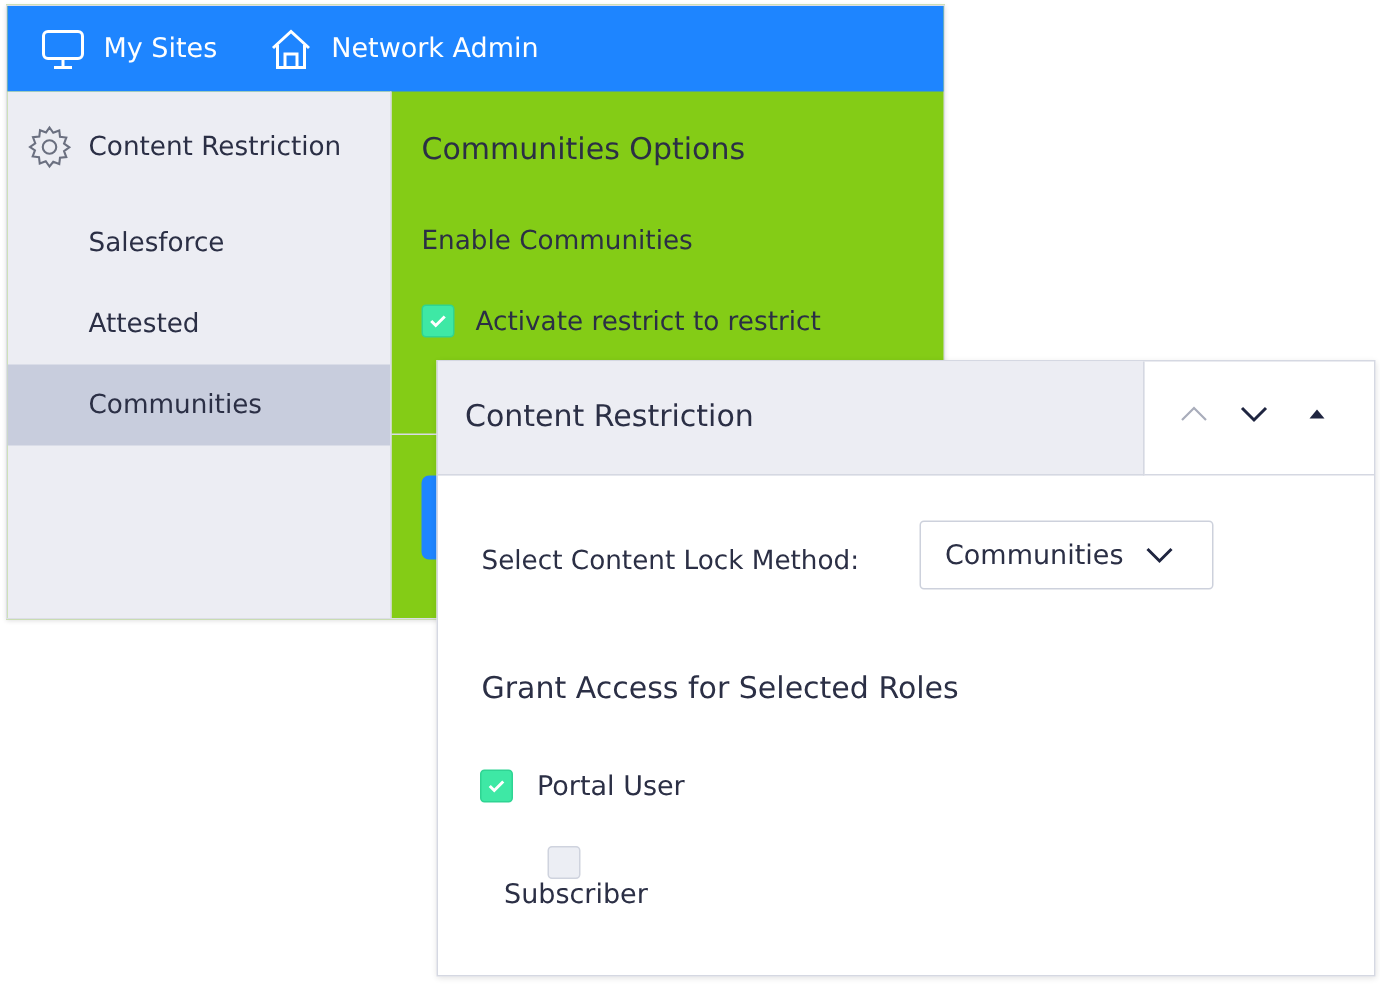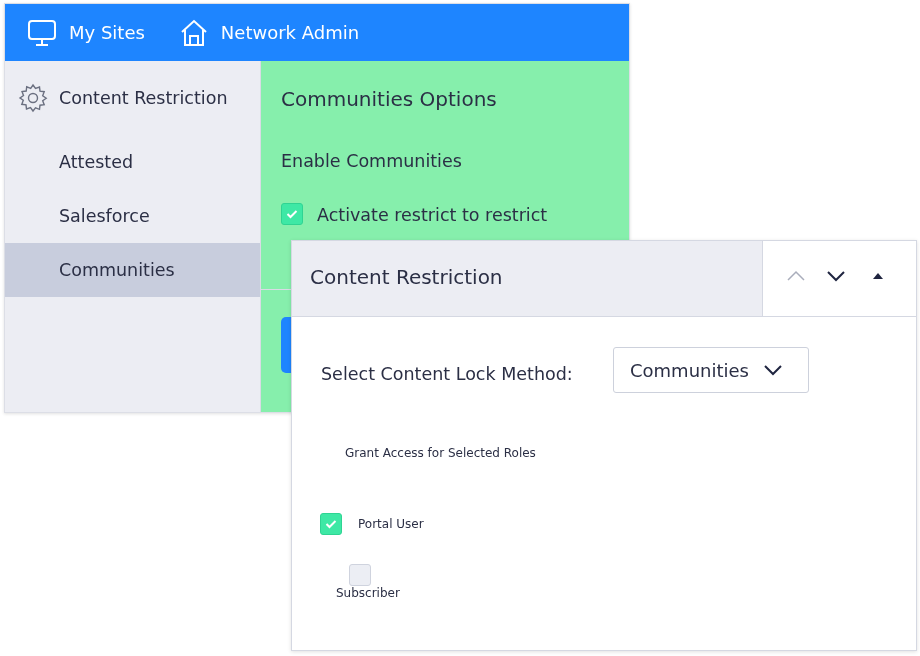--- a/index.html
+++ b/index.html
@@ -1,18 +1,18 @@
 <!DOCTYPE html>
 <html><head>
 <meta charset="utf-8">
 <style>
   html, body { margin:0; padding:0; }
   body { width:920px; height:656px; background:#ffffff; position:relative; overflow:hidden;
          font-family:"DejaVu Sans", sans-serif; color:#2b2f45; }
-  .back { position:absolute; left:4px; top:3px; width:624px; height:408px; background:#86efac;
+  .back { position:absolute; left:4px; top:3px; width:624px; height:408px; background:#84cc16;
           border:1px solid #dcdee6; box-shadow:0 1px 3px rgba(0,0,0,0.12); }
   .topbar { position:absolute; left:0; top:0; width:624px; height:57px; background:#1e85ff;
             display:flex; align-items:center; color:#fff; font-size:18px; }
   .topbar .item { display:flex; align-items:center; }
   .topbar .item span { margin-left:12px; }
   .sidebar { position:absolute; left:0; top:57px; width:255px; height:351px; background:#ecedf3;
              border-right:1px solid #d9dbe5; }
   .sb-head { display:flex; align-items:center; height:74px; padding-left:12px; font-size:17.5px; }
   .sb-head span { margin-left:10px; }
   .sb-item { height:54px; line-height:54px; padding-left:54px; font-size:17.5px; }
@@ -32,22 +32,22 @@
            border:1px solid #d5d8e2; box-shadow:0 1px 4px rgba(0,0,0,0.12); }
   .f-head { position:absolute; left:0; top:0; width:470px; height:75px; background:#ecedf3;
             border-bottom:1px solid #d5d8e2; border-right:1px solid #d5d8e2; }
   .f-head-right { position:absolute; left:471px; top:0; width:153px; height:75px; border-bottom:1px solid #d5d8e2; }
   .f-title { position:absolute; left:18px; top:24px; font-size:20px; }
   .ctrl { position:absolute; top:28px; }
   .f-label { position:absolute; left:29px; top:123px; font-size:17.5px; }
   .select { position:absolute; left:321px; top:106px; width:196px; height:46px; border:1px solid #cdd1dc;
             border-radius:3px; box-sizing:border-box; display:flex; align-items:center; padding-left:16px; font-size:18px; }
   .select span { margin-right:14px; }
-  .grant { position:absolute; left:29px; top:205px; font-size:12px;margin-left:24px; }
-  .role { position:absolute; left:28px; display:flex; align-items:center; font-size:12px; }
+  .grant { position:absolute; left:29px; top:205px; font-size:20px; }
+  .role { position:absolute; left:28px; display:flex; align-items:center; font-size:18px; }
   .role span { margin-left:16px; }
 </style>
 </head>
 <body>
 
 <div class="back">
   <div class="topbar">
     <div class="item" style="margin-left:22px;">
       <svg width="30" height="28" viewBox="0 0 30 28">
         <rect x="2" y="2" width="26" height="18" rx="3" fill="none" stroke="#fff" stroke-width="2"></rect>
@@ -67,22 +67,22 @@
   </div>
 
   <div class="sidebar">
     <div class="sb-head">
       <svg width="32" height="32" viewBox="0 0 32 32">
         <path d="M16 3 l2.5 3.5 4-1.5 .5 4.2 4.2.5-1.5 4 3.5 2.5-3.5 2.5 1.5 4-4.2.5-.5 4.2-4-1.5L16 29l-2.5-3.5-4 1.5-.5-4.2-4.2-.5 1.5-4L3 16l3.5-2.5-1.5-4 4.2-.5.5-4.2 4 1.5z" fill="none" stroke="#6b7080" stroke-width="1.4"></path>
         <circle cx="16" cy="16" r="4.5" fill="none" stroke="#6b7080" stroke-width="1.4"></circle>
       </svg>
       <span>Content Restriction</span>
     </div>
+    <div class="sb-item">Salesforce</div>
     <div class="sb-item">Attested</div>
-    <div class="sb-item">Salesforce</div>
     <div class="sb-item active">Communities</div>
   </div>
 
   <div class="content">
     <div class="c-title">Communities Options</div>
     <div class="c-sub">Enable Communities</div>
     <div class="c-check">
       <div class="cb on">
         <svg width="12" height="10" viewBox="0 0 12 10">
             <path d="M1.5 5 L4.5 8 L10.5 2" fill="none" stroke="#fff" stroke-width="2"></path>

